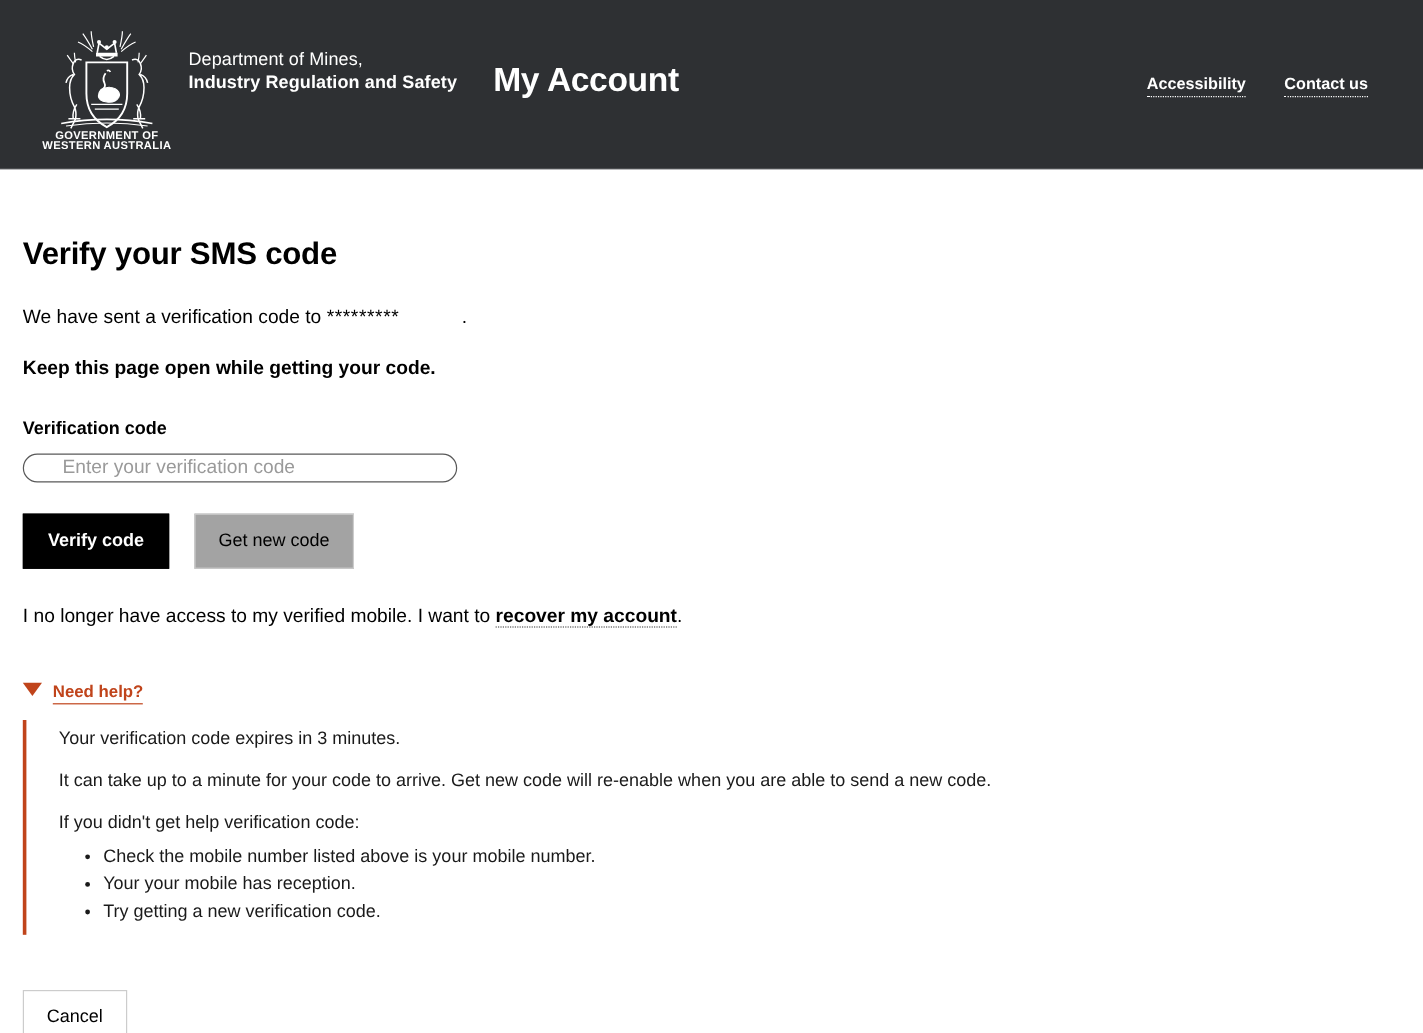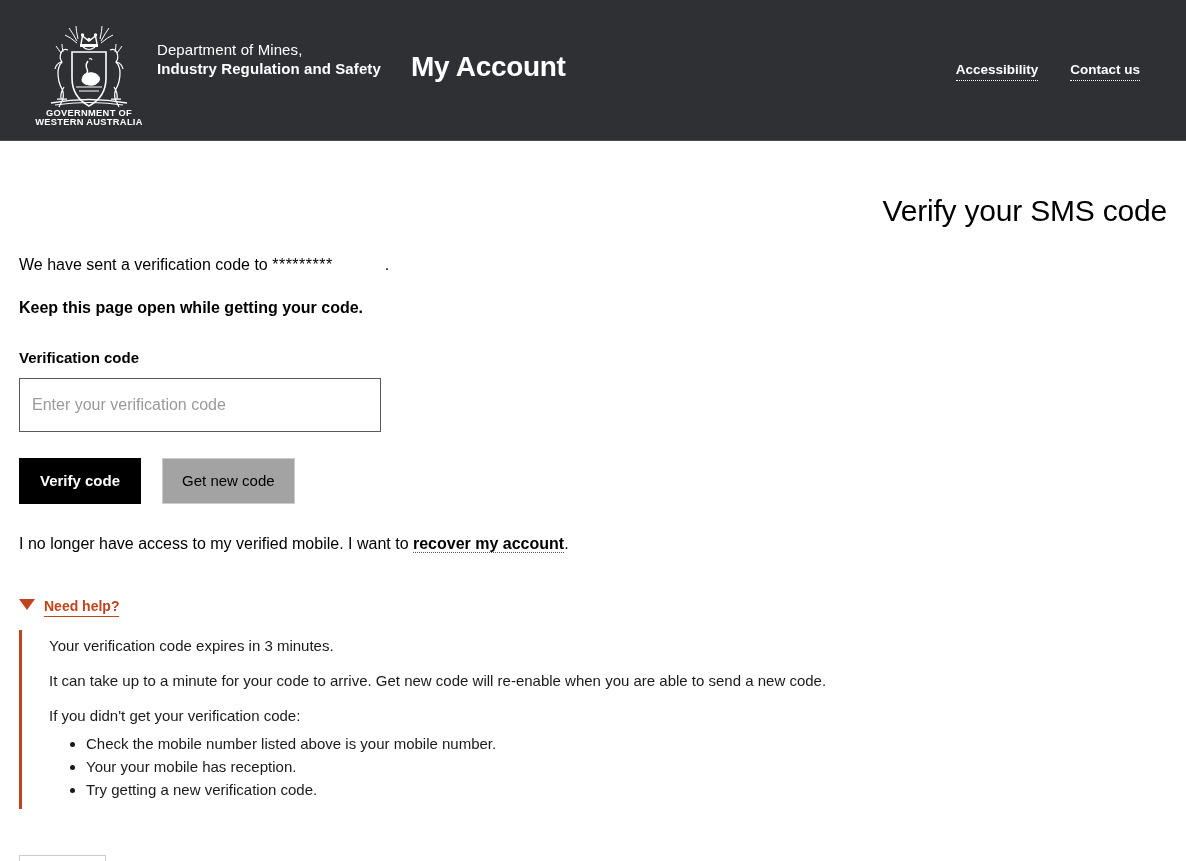--- a/index.html
+++ b/index.html
@@ -76,25 +76,24 @@
     cursor: pointer;
   }
 
   
   .main {
     padding: 0 19px;
   }
   h1.page-heading {
     margin: 0;
     padding-top: 52px;
-    font-size: 30px;
-    font-weight: 400;
+    font-size: 26px;
+    font-weight: 700;
     letter-spacing: -0.2px;
     line-height: 36px;
-    text-align: right;
   }
   p.lede {
     margin: 0;
     padding-top: 25px;
     font-size: 16px;
     line-height: 22px;
     color: #000;
   }
   .masked { letter-spacing: .5px; }
   .gap-space { display: inline-block; width: 52px; }
@@ -111,28 +110,28 @@
     display: block;
     margin-top: 29px;
     font-size: 15px;
     font-weight: 700;
     line-height: 20px;
   }
   input.code-input {
     display: block;
     margin-top: 10px;
     width: 362px;
-    height: 54px;
-    padding: 6px 12px;
+    height: 24px;
+    padding: 6px 32px;
     font-family: "Liberation Sans", sans-serif;
     font-size: 16px;
     color: #000;
     background: #fff;
     border: 1px solid #595959;
-    border-radius: 0;
+    border-radius: 12px;
     outline: none;
   }
   input.code-input::placeholder { color: #9a9a9a; }
 
   .button-row {
     margin-top: 26px;
     display: flex;
     align-items: flex-start;
     gap: 21px;
   }
@@ -304,21 +303,21 @@
   <p class="recover-line"><span>I no longer have access to my verified mobile. I want to </span><a class="inline-link">recover my account</a><span>.</span></p>
 
   <div class="help-toggle">
     <span class="tri"></span>
     <span class="help-toggle-label">Need help?</span>
   </div>
 
   <section class="help-panel">
     <p>Your verification code expires in 3 minutes.</p>
     <p>It can take up to a minute for your code to arrive. Get new code will re-enable when you are able to send a new code.</p>
-    <p class="tight">If you didn't get your verification code:</p>
+    <p class="tight">If you didn't get help verification code:</p>
     <ul>
       <li>Check the mobile number listed above is your mobile number.</li>
       <li>Your your mobile has reception.</li>
       <li>Try getting a new verification code.</li>
     </ul>
   </section>
 
   <div class="cancel-row">
     <button class="btn btn-cancel">Cancel</button>
   </div>

